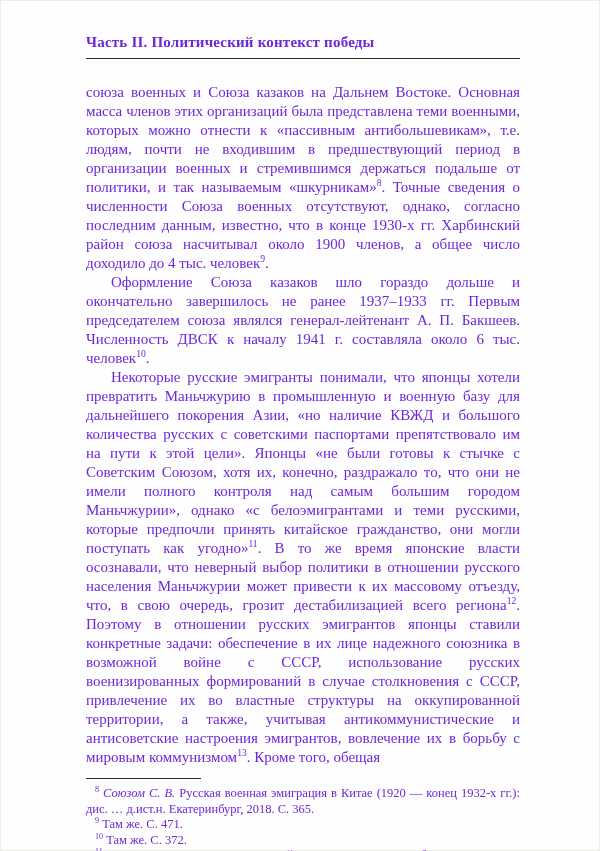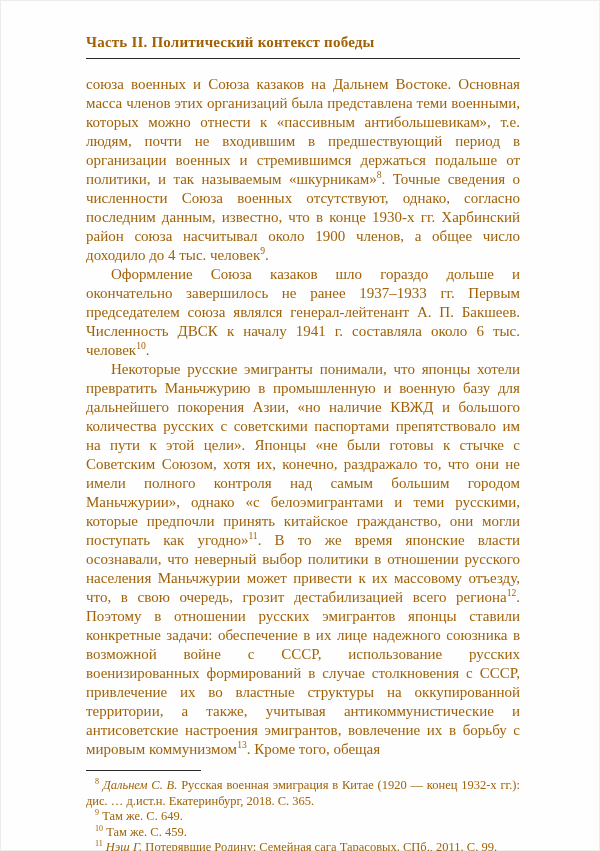--- a/index.html
+++ b/index.html
@@ -3,37 +3,37 @@
 <meta charset="utf-8">
 <style>
   * { box-sizing: border-box; }
   html, body { margin: 0; padding: 0; background: #ffffff; }
   .page {
     width: 600px;
     height: 851px;
     background: #fefefe;
     padding: 34px 80px 0 86px;
     font-family: "Liberation Serif", "DejaVu Serif", serif;
-    color: #a16207;
+    color: #6d28d9;
     position: relative;
     overflow: hidden;
     box-shadow: inset 0 0 0 1px #edece9;
   }
   .header-text {
     font-size: 15px;
     font-weight: bold;
     letter-spacing: 0.2px;
   }
   .header-rule {
     border: none;
     border-bottom: 1.4px solid #2a2a2a;
     margin-top: 7px;
   }
   .body-text {
-    margin-top: 16px;
+    margin-top: 24px;
     font-size: 15px;
     line-height: 19px;
     text-align: justify;
   }
   .para { margin: 0; }
   .para.indent { text-indent: 25px; }
   sup {
     font-size: 64%;
     vertical-align: super;
     line-height: 0;
@@ -62,18 +62,18 @@
 
   <main class="body-text" id="body-text">
       <p class="para"><span>союза военных и Союза казаков на Дальнем Востоке. Основная масса членов этих организаций была представлена теми военными, которых можно отнести к «пассивным антибольшевикам», т.е. людям, почти не входившим в предшествующий период в организации военных и стремившимся держаться подальше от политики, и так называемым «шкурникам»</span><sup>8</sup><span>. Точные сведения о численности Союза военных отсутствуют, однако, согласно последним данным, известно, что в конце 1930-х гг. Харбинский район союза насчитывал около 1900 членов, а общее число доходило до 4 тыс. человек</span><sup>9</sup><span>.</span></p>
       <p class="para indent"><span>Оформление Союза казаков шло гораздо дольше и окончательно завершилось не ранее 1937–1933 гг. Первым председателем союза являлся генерал-лейтенант А. П. Бакшеев. Численность ДВСК к началу 1941 г. составляла около 6 тыс. человек</span><sup>10</sup><span>.</span></p>
       <p class="para indent"><span>Некоторые русские эмигранты понимали, что японцы хотели превратить Маньчжурию в промышленную и военную базу для дальнейшего покорения Азии, «но наличие КВЖД и большого количества русских с советскими паспортами препятствовало им на пути к этой цели». Японцы «не были готовы к стычке с Советским Союзом, хотя их, конечно, раздражало то, что они не имели полного контроля над самым большим городом Маньчжурии», однако «с белоэмигрантами и теми русскими, которые предпочли принять китайское гражданство, они могли поступать как угодно»</span><sup>11</sup><span>. В то же время японские власти осознавали, что неверный выбор политики в отношении русского населения Маньчжурии может привести к их массовому отъезду, что, в свою очередь, грозит дестабилизацией всего региона</span><sup>12</sup><span>. Поэтому в отношении русских эмигрантов японцы ставили конкретные задачи: обеспечение в их лице надежного союзника в возможной войне с СССР, использование русских военизированных формирований в случае столкновения с СССР, привлечение их во властные структуры на оккупированной территории, а также, учитывая антикоммунистические и антисоветские настроения эмигрантов, вовлечение их в борьбу с мировым коммунизмом</span><sup>13</sup><span>. Кроме того, обещая</span></p>
     </main>
 
   <div class="footnote-sep"></div>
 
   <section class="footnotes" id="footnotes">
-      <p class="footnote"><sup>8</sup><span class="italic"> Дальнем С. В.</span><span> Русская военная эмиграция в Китае (1920 — конец 1932-х гг.): дис. … д.ист.н. Екатеринбург, 2018. С. 365.</span></p>
-      <p class="footnote"><sup>9</sup><span> Там же. С. 649.</span></p>
-      <p class="footnote"><sup>10</sup><span> Там же. С. 459.</span></p>
+      <p class="footnote"><sup>8</sup><span class="italic"> Союзом С. В.</span><span> Русская военная эмиграция в Китае (1920 — конец 1932-х гг.): дис. … д.ист.н. Екатеринбург, 2018. С. 365.</span></p>
+      <p class="footnote"><sup>9</sup><span> Там же. С. 471.</span></p>
+      <p class="footnote"><sup>10</sup><span> Там же. С. 372.</span></p>
       <p class="footnote"><sup>11</sup><span class="italic"> Нэш Г.</span><span> Потерявшие Родину: Семейная сага Тарасовых. СПб., 2011. С. 99.</span></p>
     </section>
 </div>
 
 </body></html>

